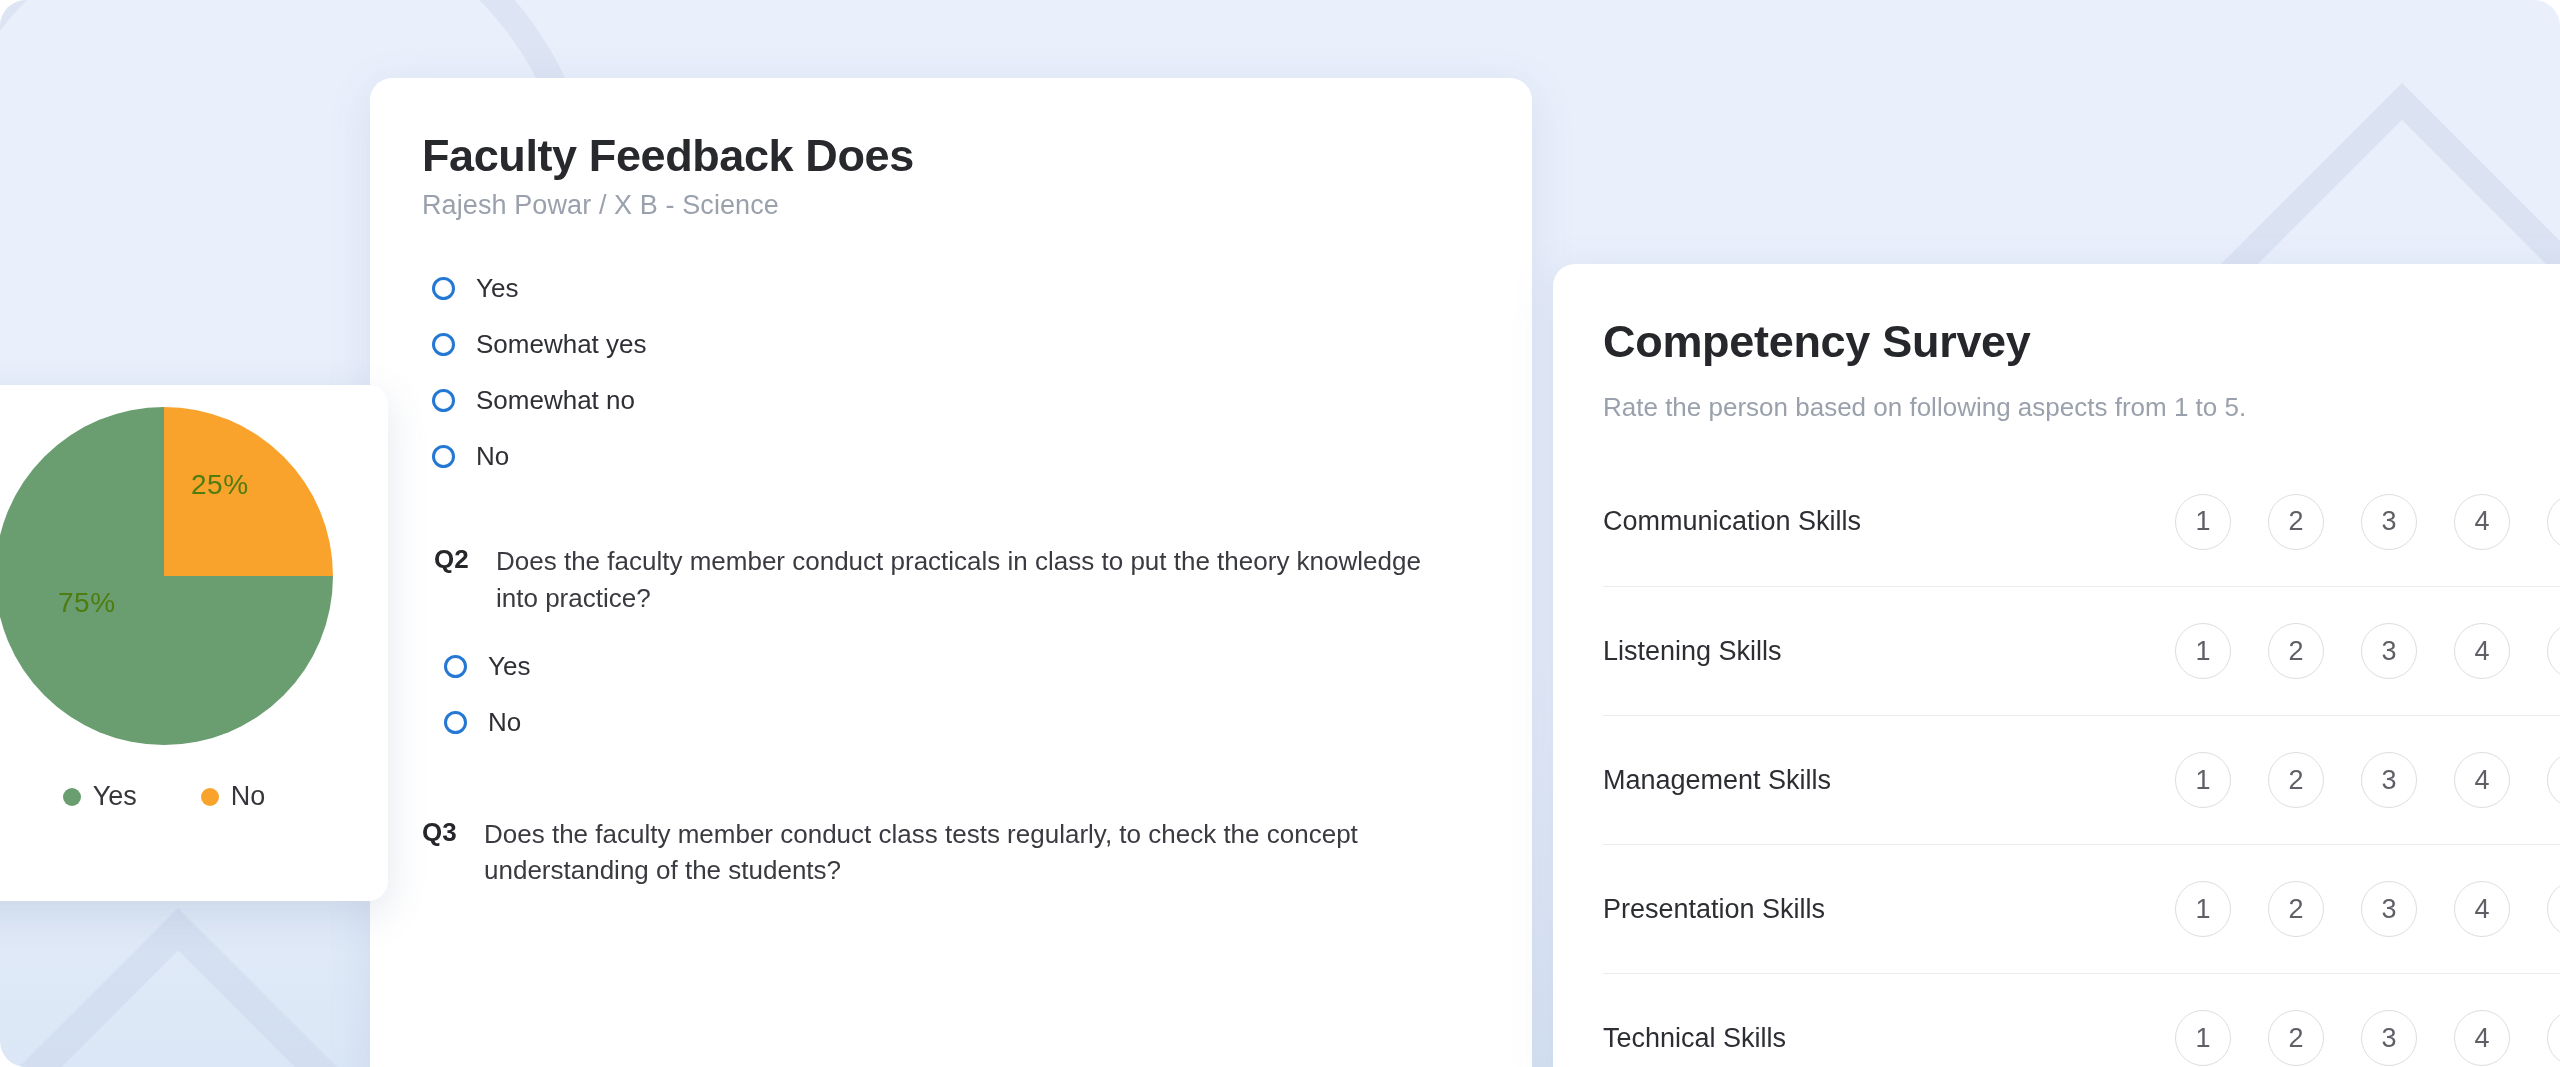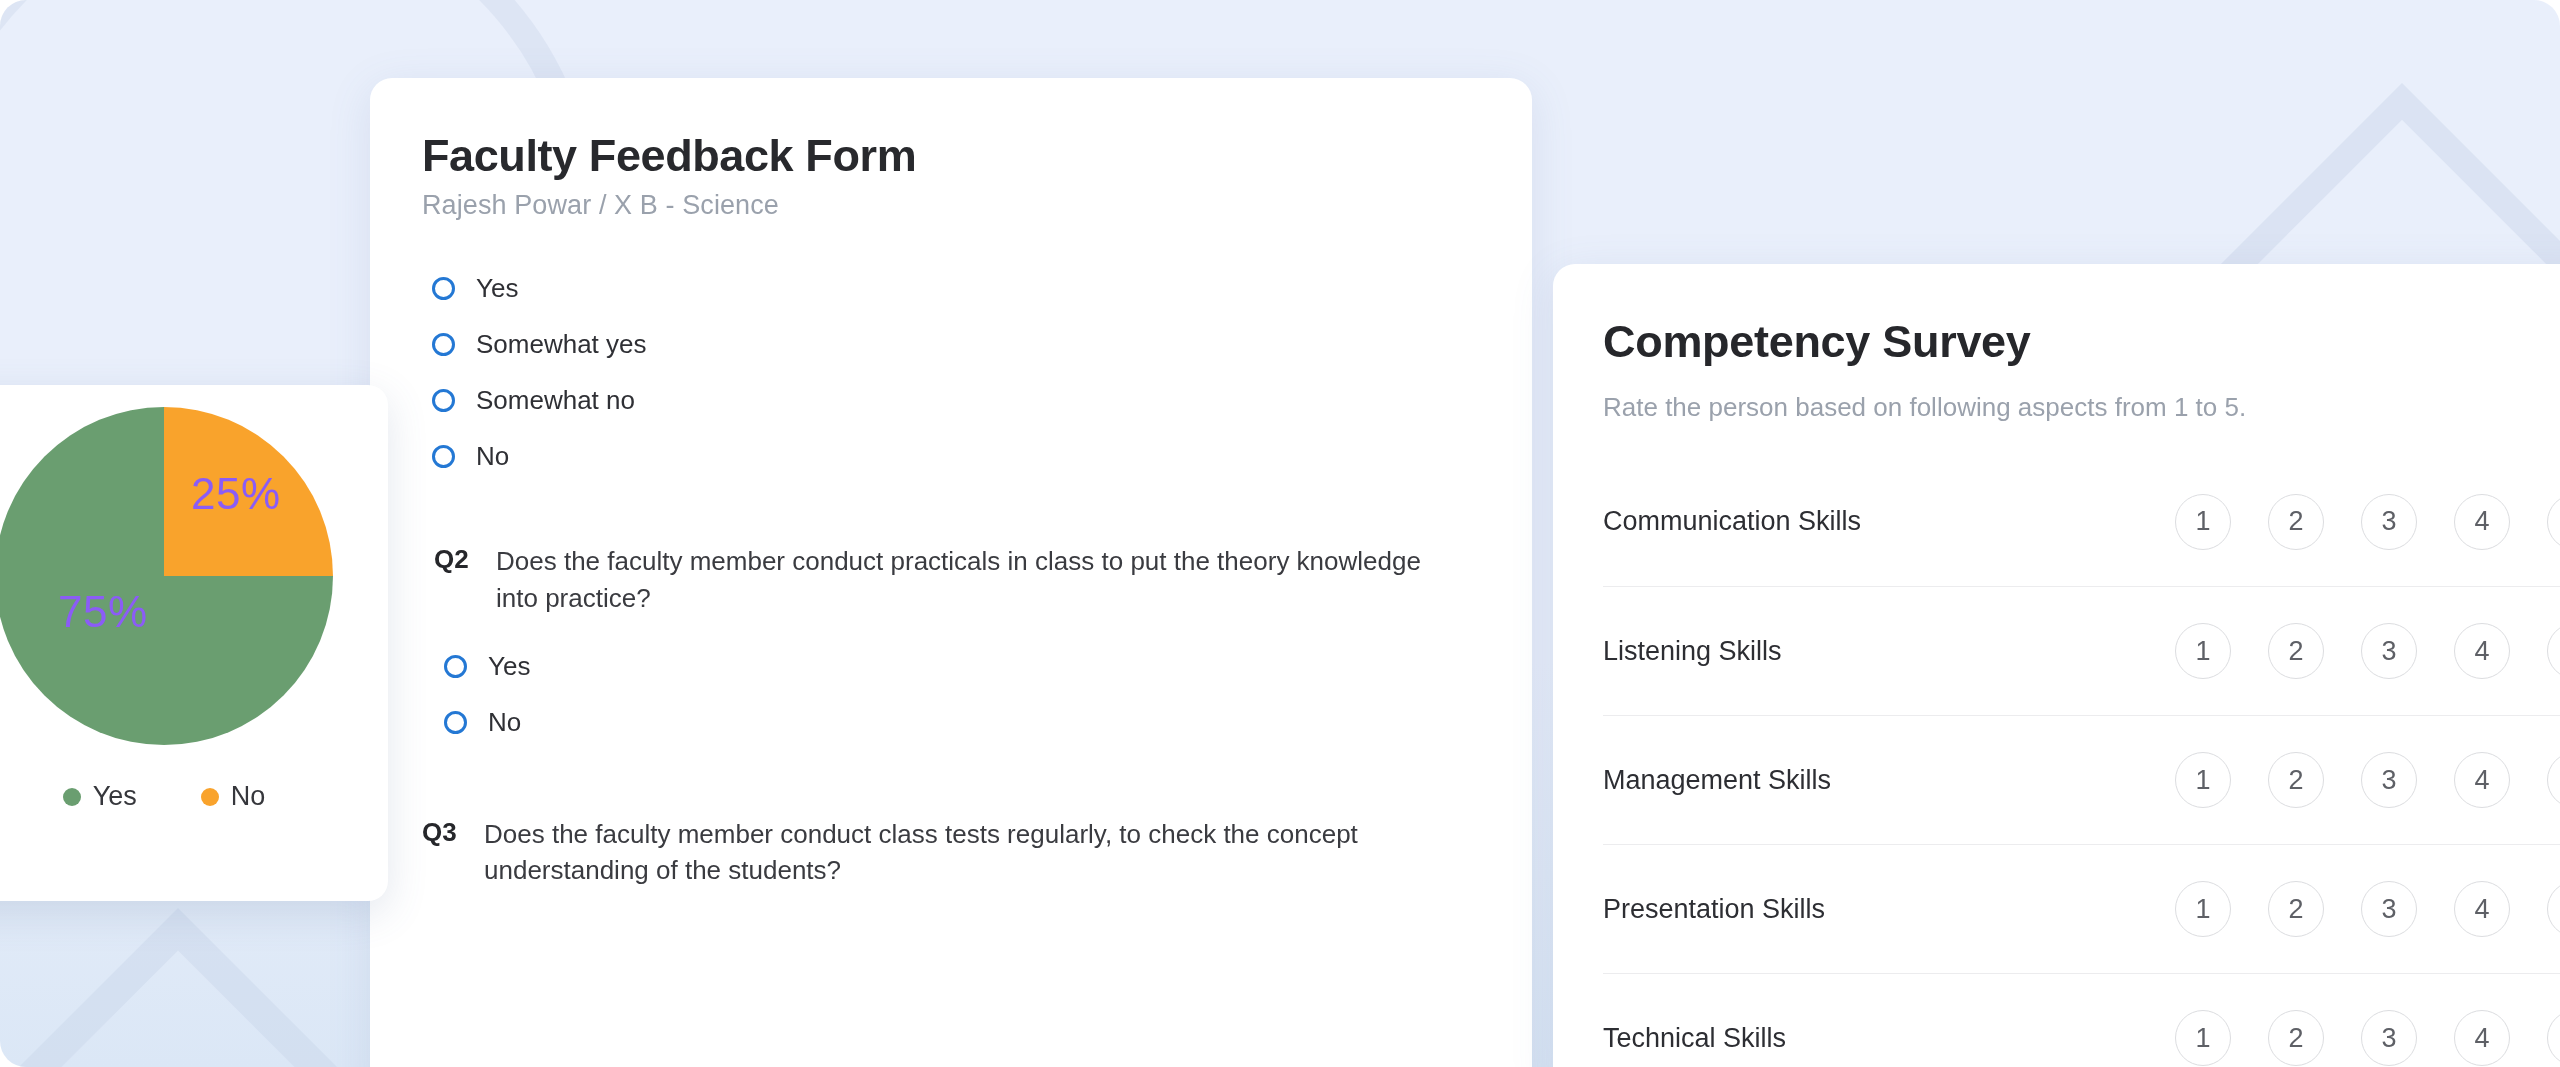--- a/index.html
+++ b/index.html
@@ -184,22 +184,22 @@
   }
 
   .pie {
     width: 338px;
     height: 338px;
     border-radius: 50%;
   }
 
   .pie-pct {
     position: absolute;
-    color: #8b5cf6;
-    font-size: 44px;
+    color: #4d7c0f;
+    font-size: 28px;
     font-weight: 400;
     letter-spacing: 0.5px;
   }
 
   .pie-pct.no  { top: 62px;  left: 196px; }
   .pie-pct.yes { top: 180px; left: 63px;  }
 
   .pie-legend {
     display: flex;
     justify-content: center;
@@ -297,21 +297,21 @@
 <div id="stage">
 
   <div class="bg-panel">
     <div class="deco-ring"></div>
     <div class="deco-chevron-bl"></div>
     <div class="deco-chevron-tr"></div>
   </div>
 
   <div class="form-card">
 
-    <div class="form-title">Faculty Feedback Form</div>
+    <div class="form-title">Faculty Feedback Does</div>
 
     <div class="form-subtitle">Rajesh Powar / X B - Science</div>
 
     <div class="question-block q1">
       <div class="options">
         <label class="option">
           <span class="radio"></span>
           <span class="option-label">Yes</span>
         </label>
         <label class="option">

